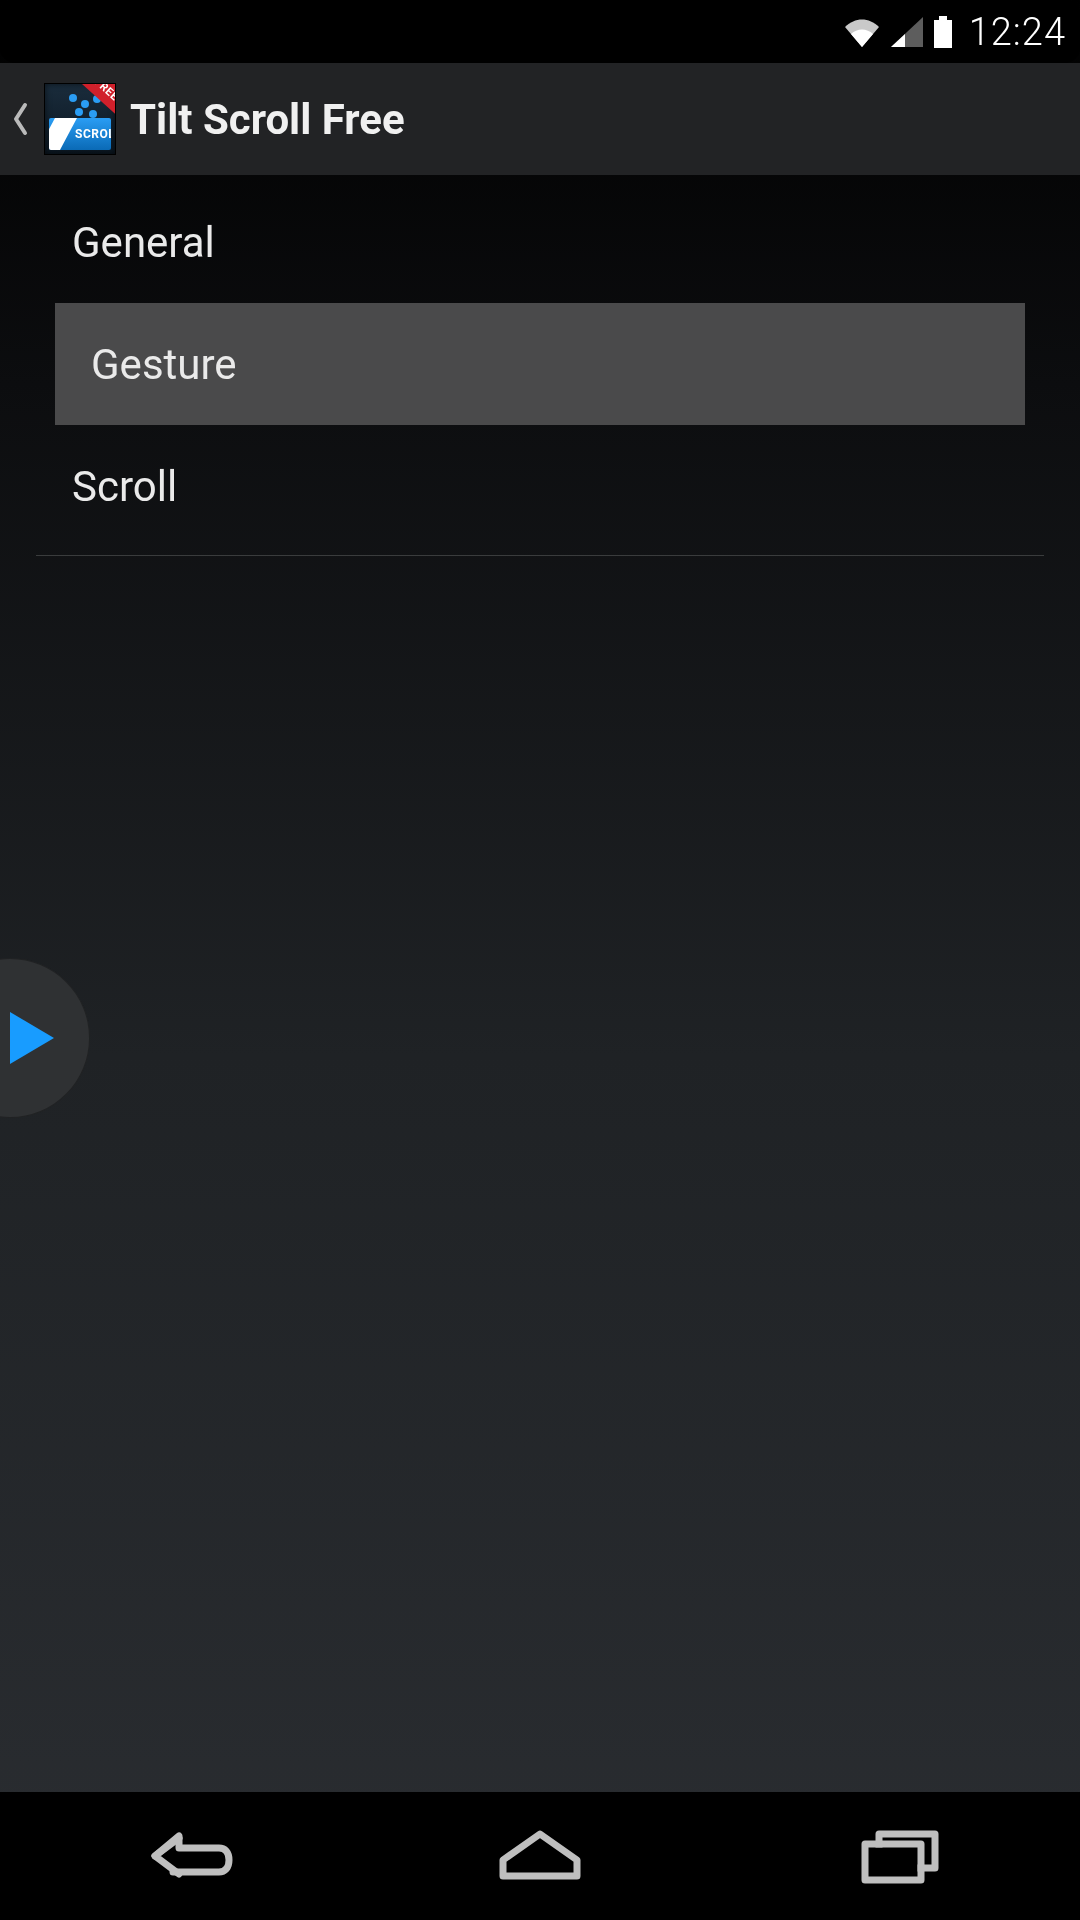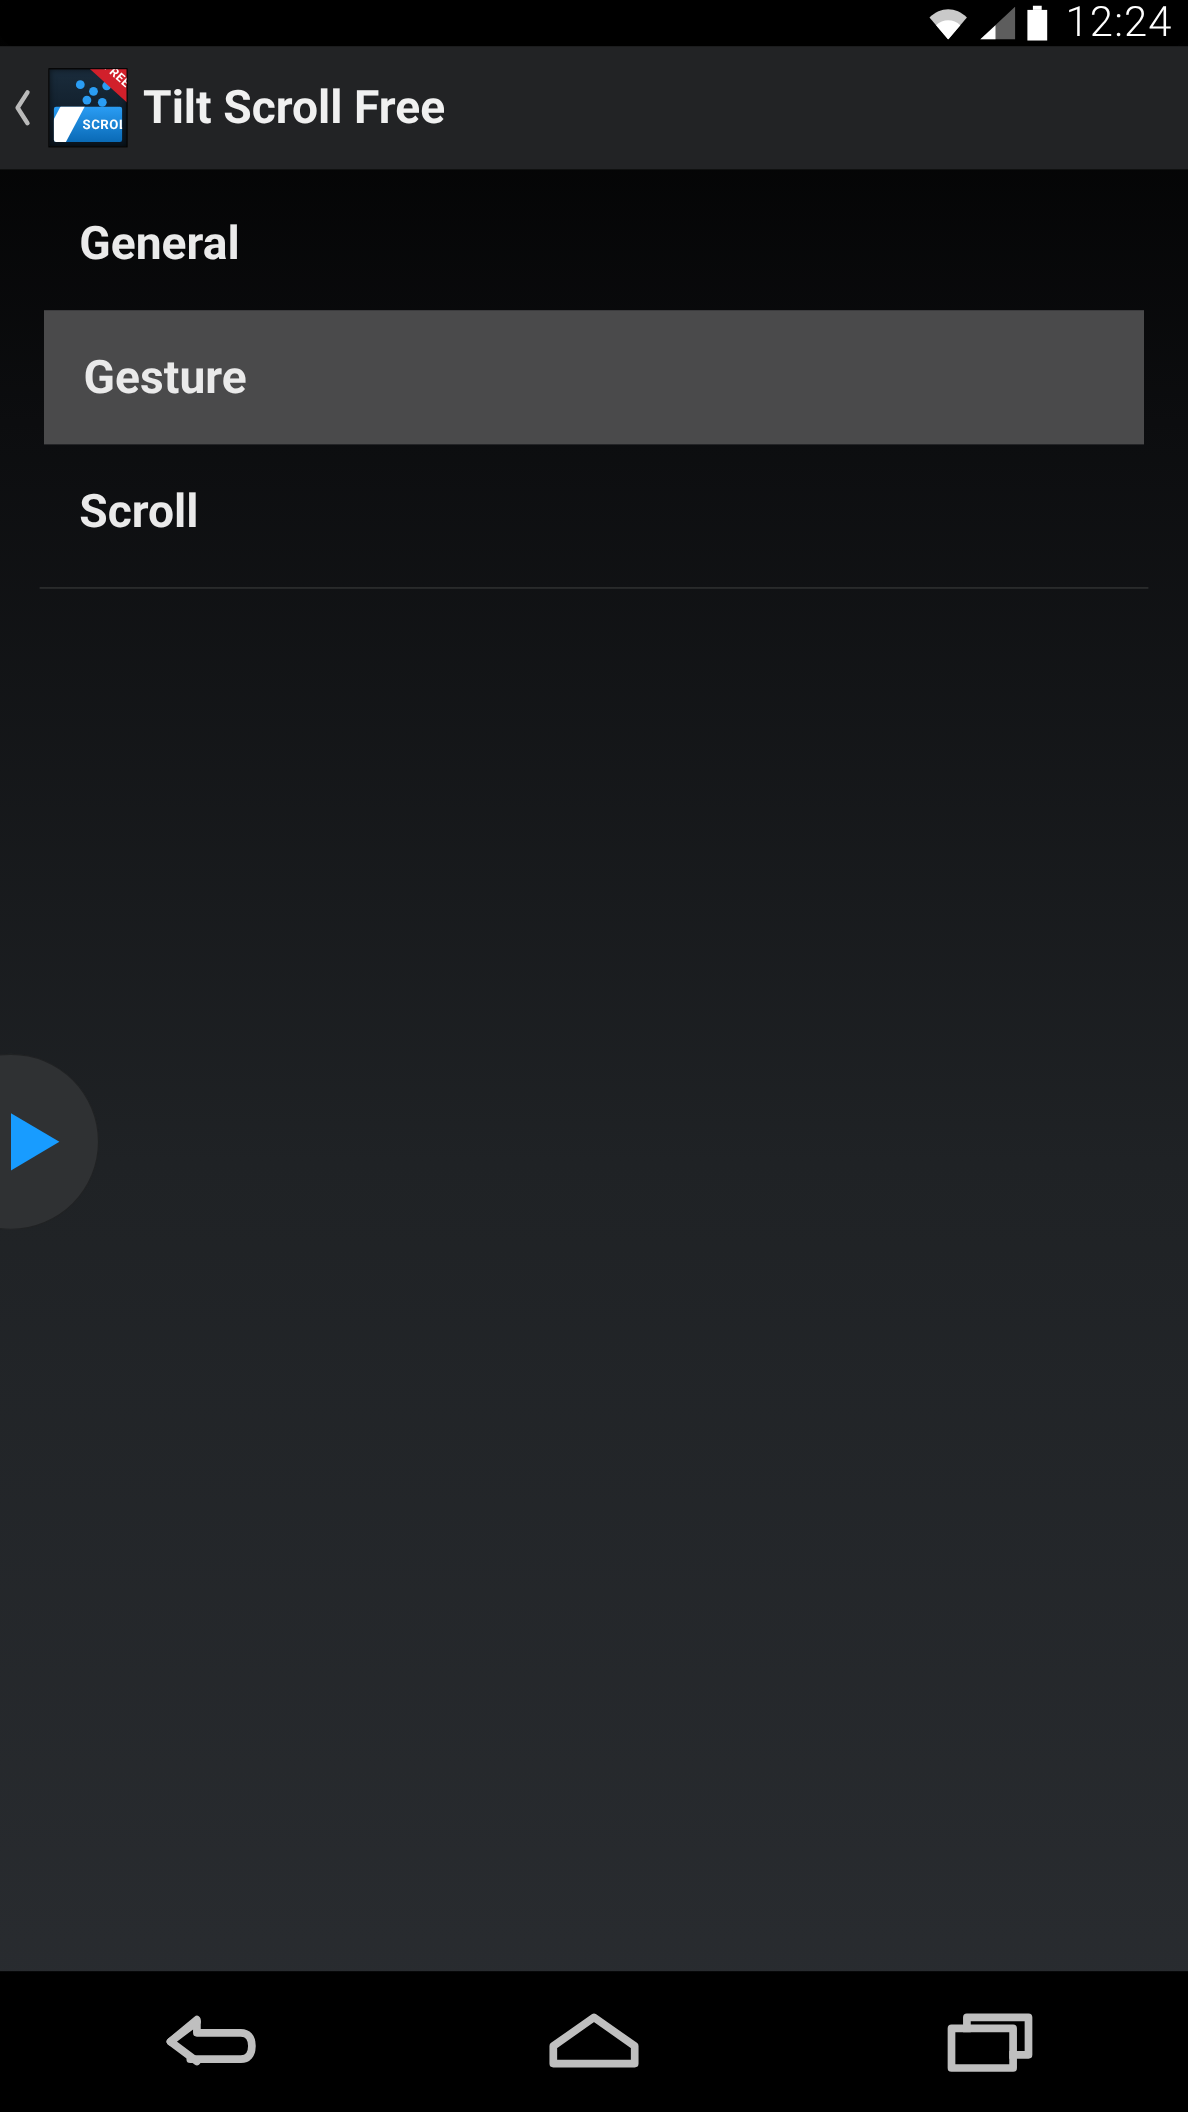--- a/index.html
+++ b/index.html
@@ -5,21 +5,21 @@
   * { margin: 0; padding: 0; box-sizing: border-box; }
   html, body { width: 1080px; height: 1920px; overflow: hidden; font-family: 'Roboto', 'Helvetica Neue', Arial, sans-serif; }
   body {
     background: linear-gradient(180deg, #000000 0%, #0c0d0f 20%, #1f2225 55%, #2a2d31 100%);
     color: #e9e9e9;
     position: relative;
   }
 
   
   .status-bar {
-    height: 42px;
+    height: 63px;
     background: #000;
     display: flex;
     justify-content: flex-end;
     align-items: center;
     padding: 0 14px;
     gap: 10px;
     color: #fff;
     border-radius: 15px;
   }
   .status-bar .clock { font-size: 38px; font-weight: 300; letter-spacing: 1px; margin-left: 6px; }
@@ -83,25 +83,24 @@
   
   .settings-list { padding-top: 6px; }
   .settings-item {
     height: 122px;
     margin: 0 36px;
     display:flex; align-items:center;
     padding-left: 36px;
     font-size: 42px;
     color:#eaeaea;
     cursor:pointer;
-    font-weight:bold;
   }
   .settings-item.selected {
     background:#4a4a4b;
-    margin:0 40px;
+    margin:0 55px;
   }
   .list-divider {
     margin: 8px 36px 0;
     border:none; border-top:1px solid #3a3c3d;
   }
 
   
   .play-bubble {
     position:absolute;
     left:-70px;

